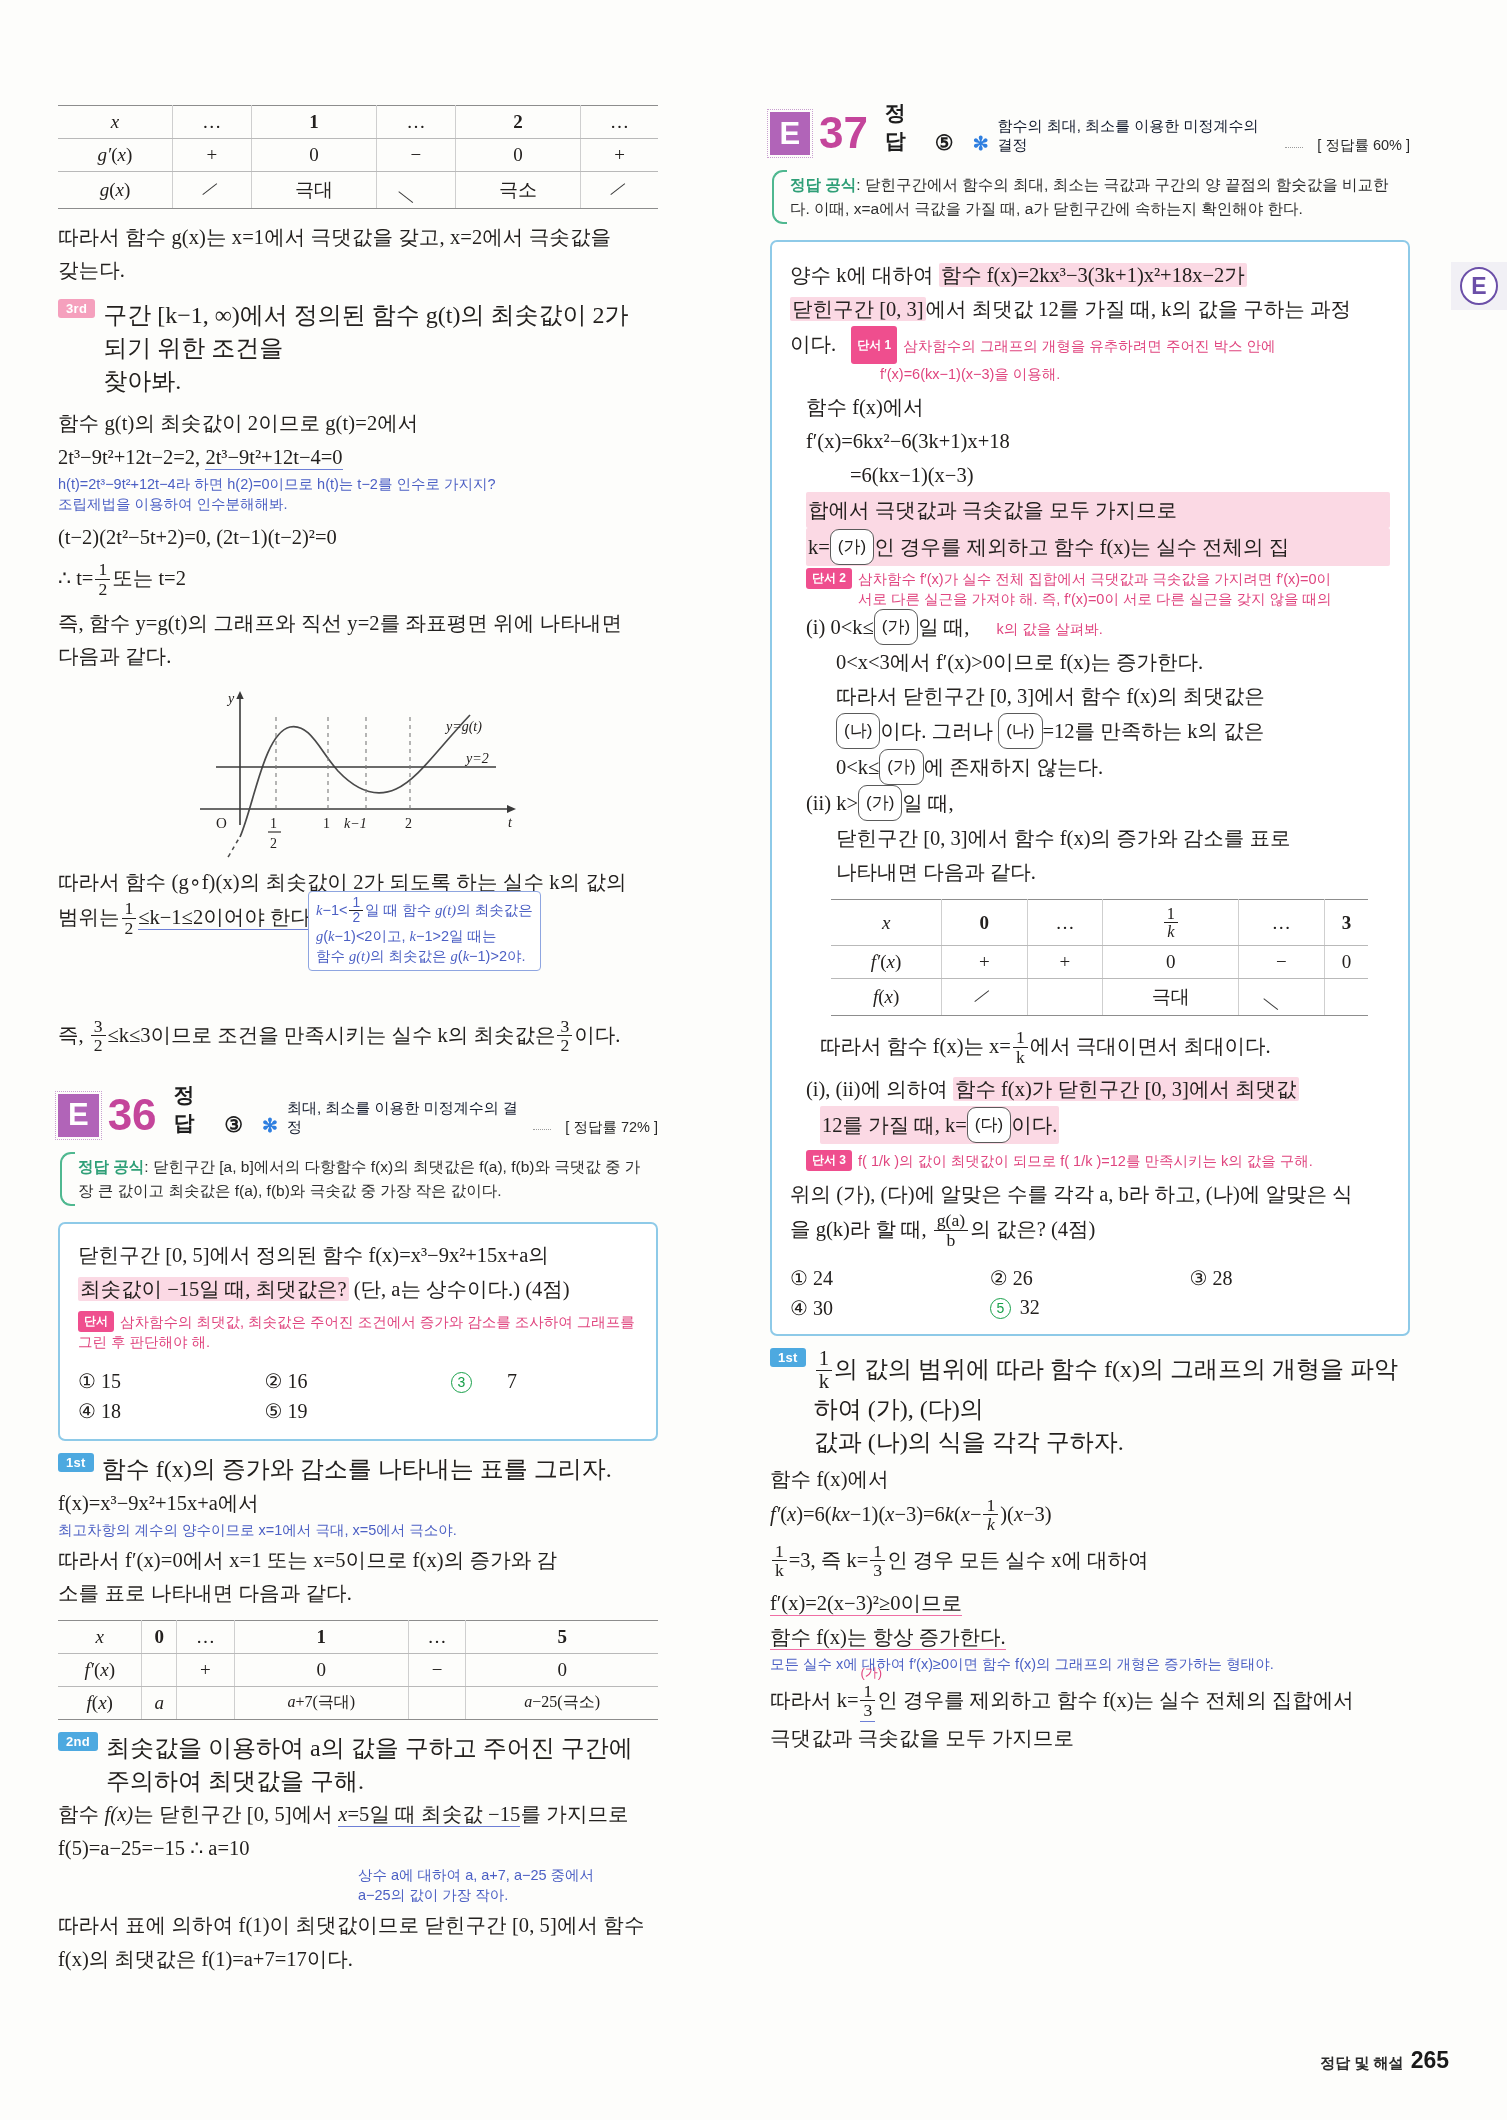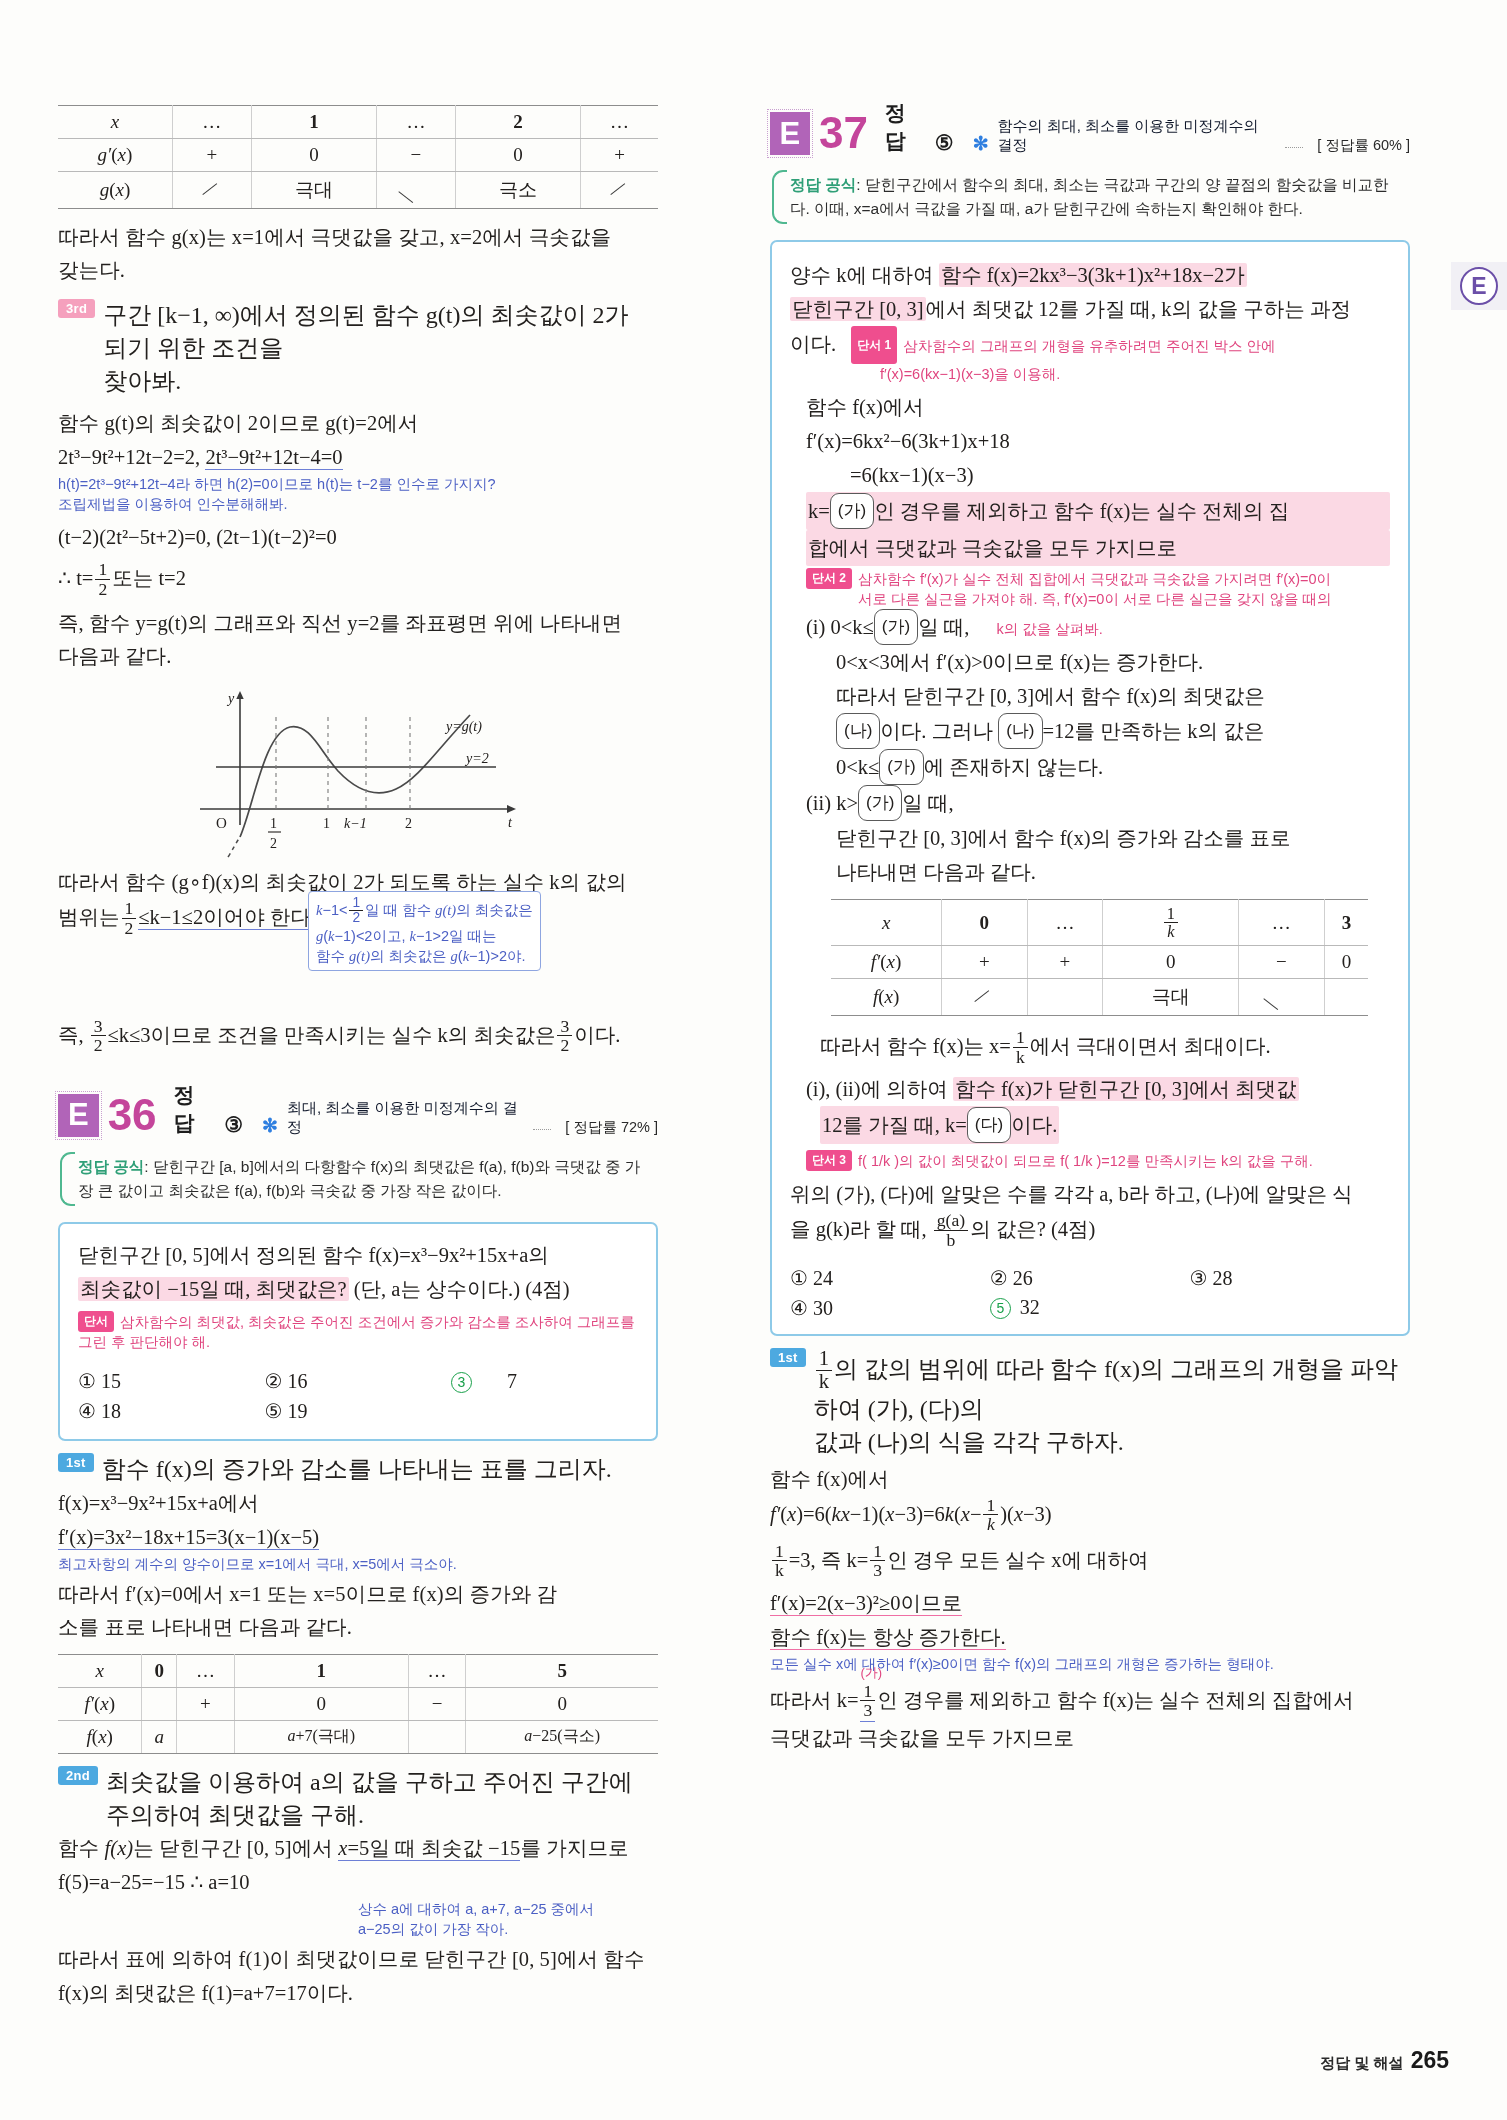--- a/index.html
+++ b/index.html
@@ -279,21 +279,20 @@
         <div class="ch">⑤ 19</div>
       </div>
     </div>
 
     <div class="stepline">
       <span class="step" style="background:#4da9e0">1st</span>
       <span class="body">함수 f(x)의 증가와 감소를 나타내는 표를 그리자.</span>
     </div>
 
     <div class="mathline">f(x)=x³−9x²+15x+a에서</div>
-    <div class="mathline"><span class="ul-blue">f′(x)=3x²−18x+15=3(x−1)(x−5)</span></div>
     <div class="note-blue">최고차항의 계수의 양수이므로 x=1에서 극대, x=5에서 극소야.</div>
     <div class="t" style="margin-top:4px">따라서 f′(x)=0에서 x=1 또는 x=5이므로 f(x)의 증가와 감</div>
     <div class="t">소를 표로 나타내면 다음과 같다.</div>
 
     <table class="idt">
       <tbody>
           <tr>
         <td><i class="v">x</i></td>
         <td><b>0</b></td>
         <td>…</td>
@@ -361,24 +360,24 @@
       <div class="mathline">
         <span>이다.</span>
         <span class="danseo" style="margin-left:10px">단서 1</span><span class="note-pink">삼차함수의 그래프의 개형을 유추하려면 주어진 박스 안에</span>
       </div>
       <div class="note-pink" style="margin-left:90px">f′(x)=6(kx−1)(x−3)을 이용해.</div>
 
       <div class="innerbox">
         <div class="mathline">함수 f(x)에서</div>
         <div class="mathline">f′(x)=6kx²−6(3k+1)x+18</div>
         <div class="mathline" style="margin-left:44px">=6(kx−1)(x−3)</div>
+        <div class="mathline hl-pink">합에서 극댓값과 극솟값을 모두 가지므로</div>
         <div class="mathline hl-pink">
           <span>k=</span><span class="blank">(가)</span><span>인 경우를 제외하고 함수 f(x)는 실수 전체의 집</span>
         </div>
-        <div class="mathline hl-pink">합에서 극댓값과 극솟값을 모두 가지므로</div>
 
         <div style="margin-top:2px">
           <span class="danseo">단서 2</span><span class="note-pink">삼차함수 f′(x)가 실수 전체 집합에서 극댓값과 극솟값을 가지려면 f′(x)=0이</span>
         </div>
         <div class="note-pink" style="margin-left:52px">서로 다른 실근을 가져야 해. 즉, f′(x)=0이 서로 다른 실근을 갖지 않을 때의</div>
 
         <div class="mathline">
           <span>(i) 0&lt;k≤</span><span class="blank">(가)</span><span>일 때,</span>
           <span class="note-pink" style="margin-left:22px">k의 값을 살펴봐.</span>
         </div>

